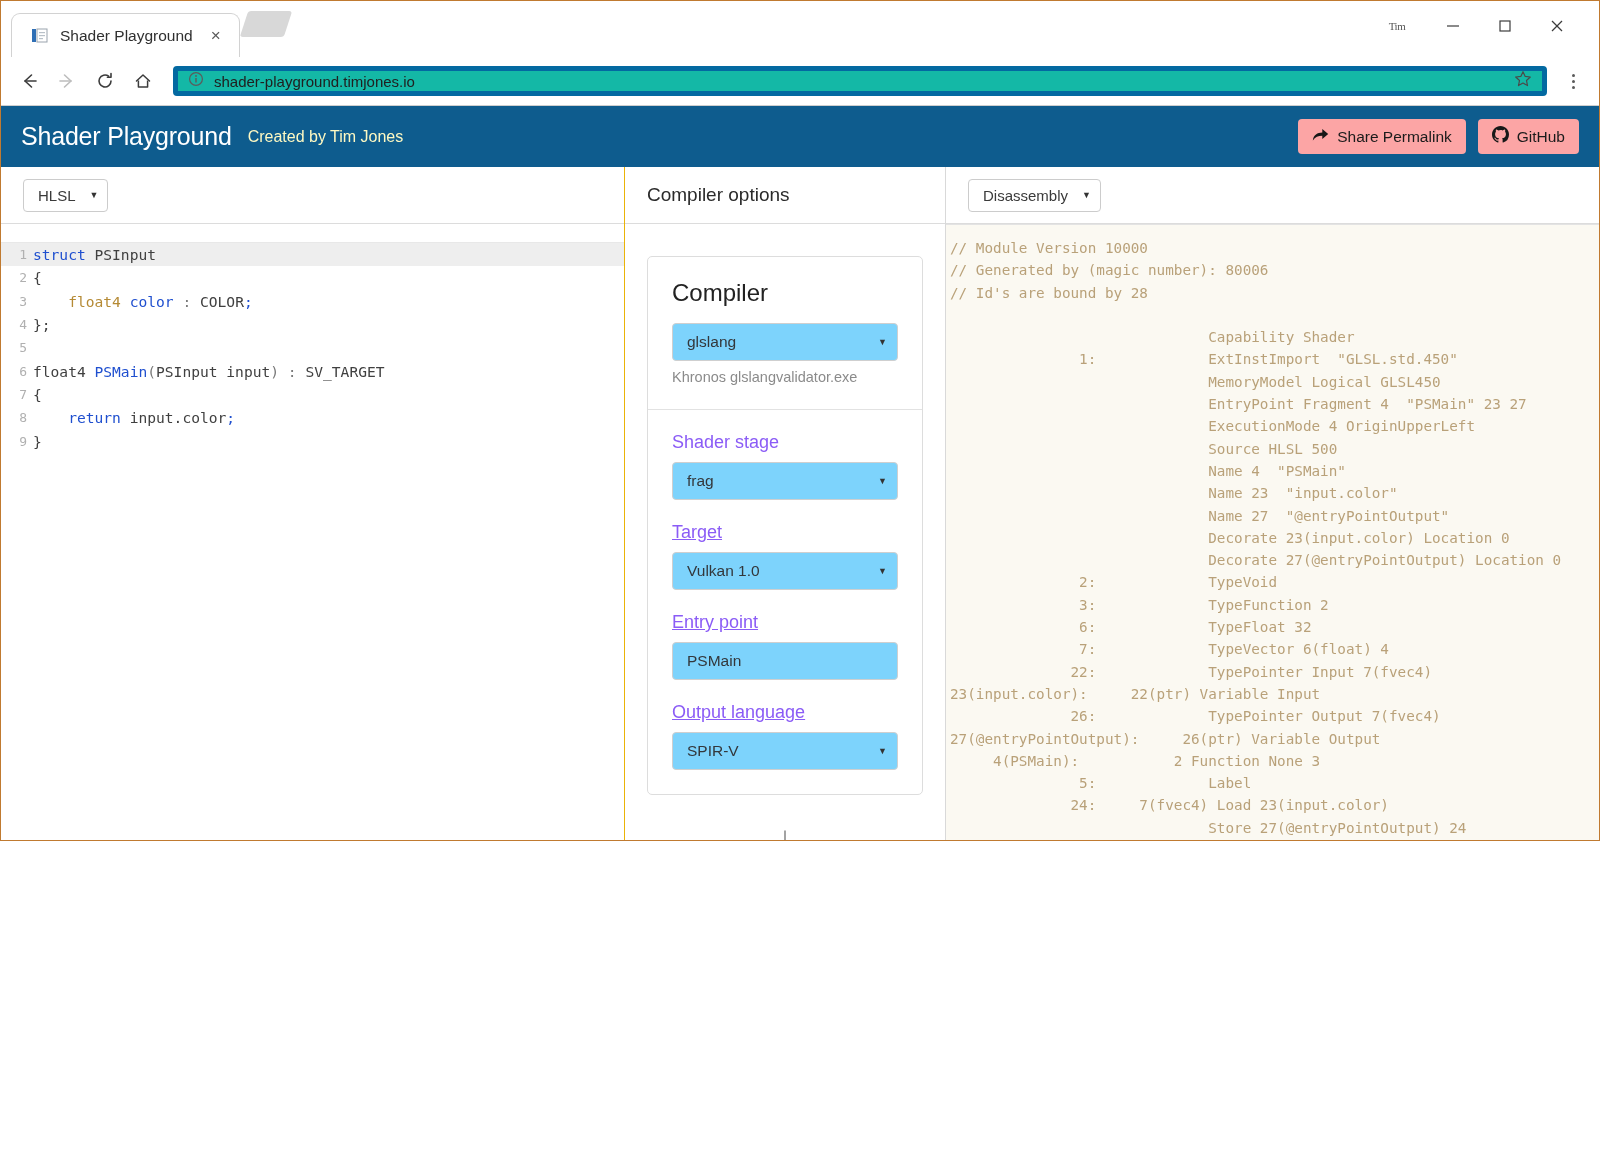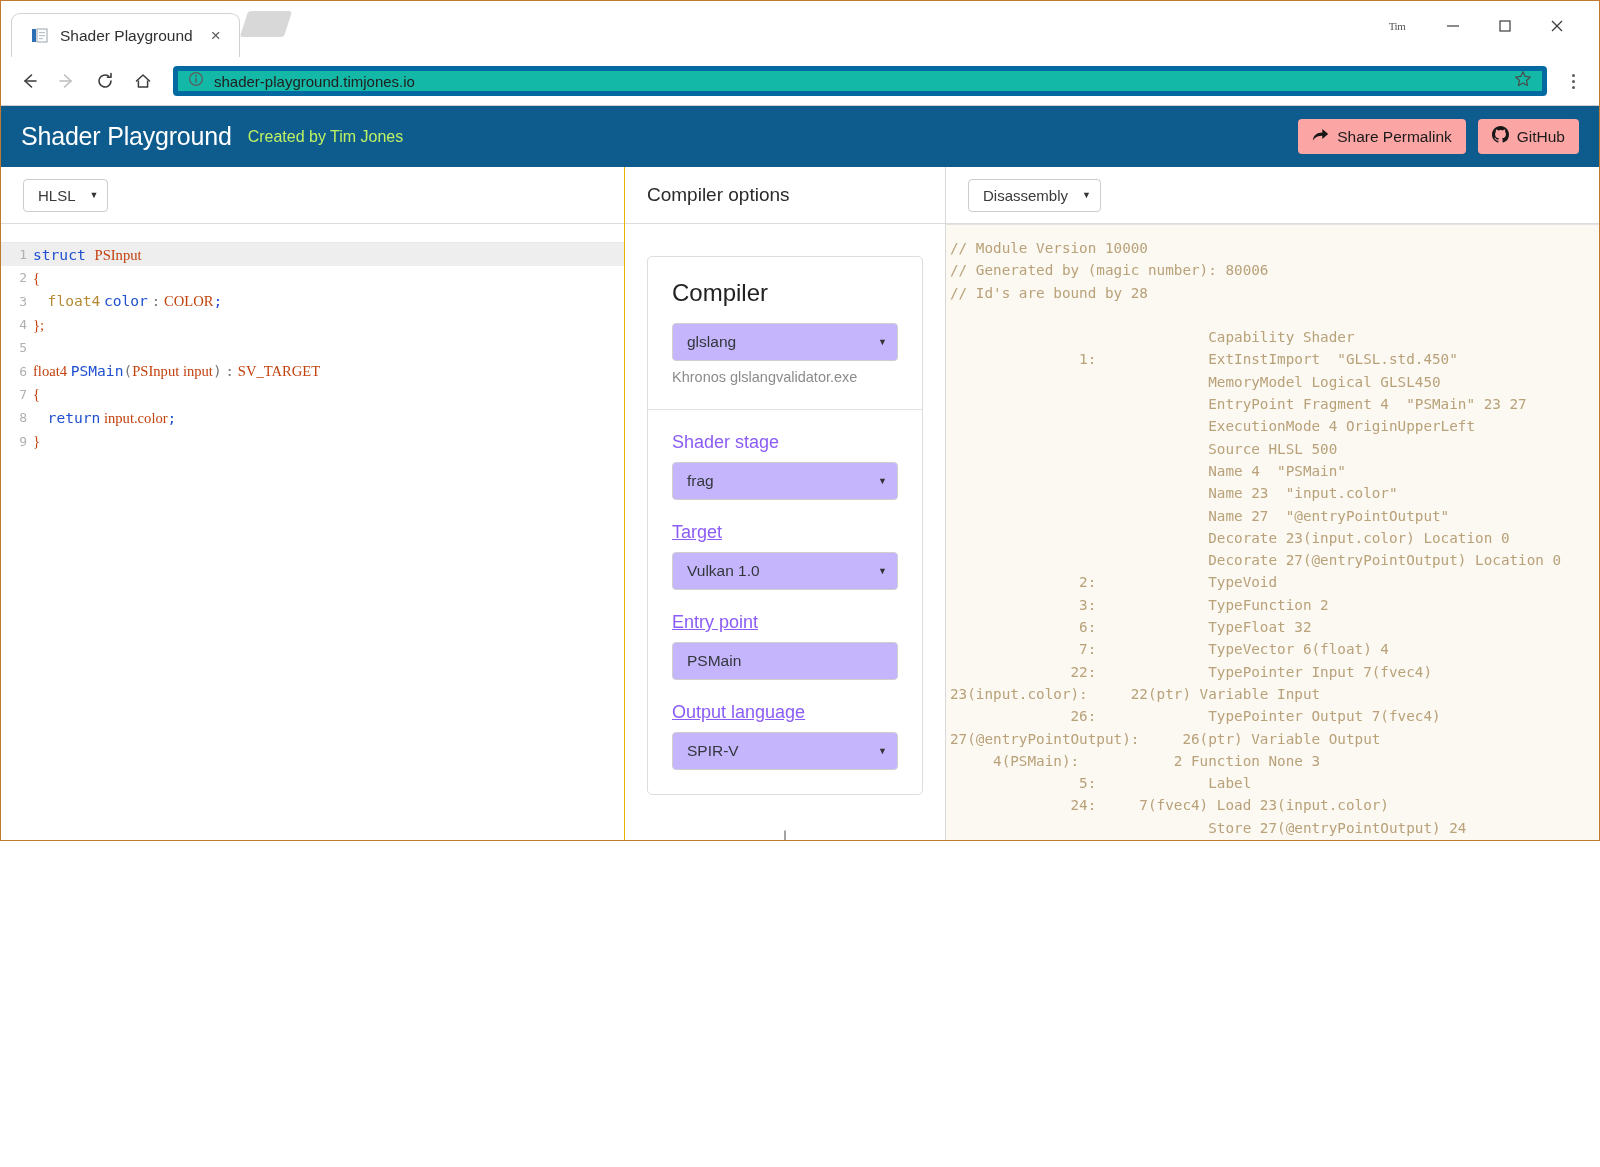--- a/index.html
+++ b/index.html
@@ -132,21 +132,21 @@
     background: #0e5c8e;
     display: flex; align-items: center;
     padding: 0 20px;
     flex: 0 0 auto;
   }
   .app-title {
     font-size: 25px; color: #ffffff;
     letter-spacing: -0.2px;
   }
   .app-sub {
-    font-size: 16px; color: #bef264;
+    font-size: 16px; color: #fef9c3;
     margin-left: 16px;
   }
   .header-spacer { flex: 1 1 auto; }
   .hdr-btn {
     height: 35px;
     background: #fca5a5;
     border-radius: 4px;
     display: flex; align-items: center;
     padding: 0 14px;
     gap: 8px;
@@ -213,21 +213,21 @@
     text-align: right;
     padding-right: 6px;
     color: #b0b0b0;
     font-size: 13px;
     user-select: none;
   }
   .code-text { white-space: pre; color: #1a1a2e; }
   .k-kw   { color: #1f4fcf; }          
   .k-type { color: #b58a35; }          
   .k-id   { color: #1f4fcf; }          
-  .k-plain{ color: #c2410c; font-family: Liberation Serif, serif; }
+  .k-plain{ color: #404040; }
   .k-punc { color: #7a7a7a; }
 
   
   .options-scroll {
     flex: 1 1 auto;
     background: #ffffff;
     padding: 32px 22px 0 22px;
     overflow: hidden;
     min-height: 0;
   }
@@ -246,21 +246,21 @@
   }
   .field-label {
     font-size: 18px; color: #8b5cf6; margin-bottom: 9px; font-weight: 400;
   }
   .field-label.spaced { margin-top: 22px; text-decoration: underline; }
   .form-select, .form-input {
     width: 100%;
     height: 38px;
     border: 1px solid #cfcfcf;
     border-radius: 4px;
-    background: #c4b5fd;
+    background: #7dd3fc;
     display: flex; align-items: center;
     padding: 0 10px 0 14px;
     font-size: 15.5px;
     color: #33373b;
     justify-content: space-between;
   }
   .form-select .caret { font-size: 9px; color: #333; }
   .hint { font-size: 14.5px; color: #8b8b8b; margin-top: 8px; }
 
   .add-zone {

